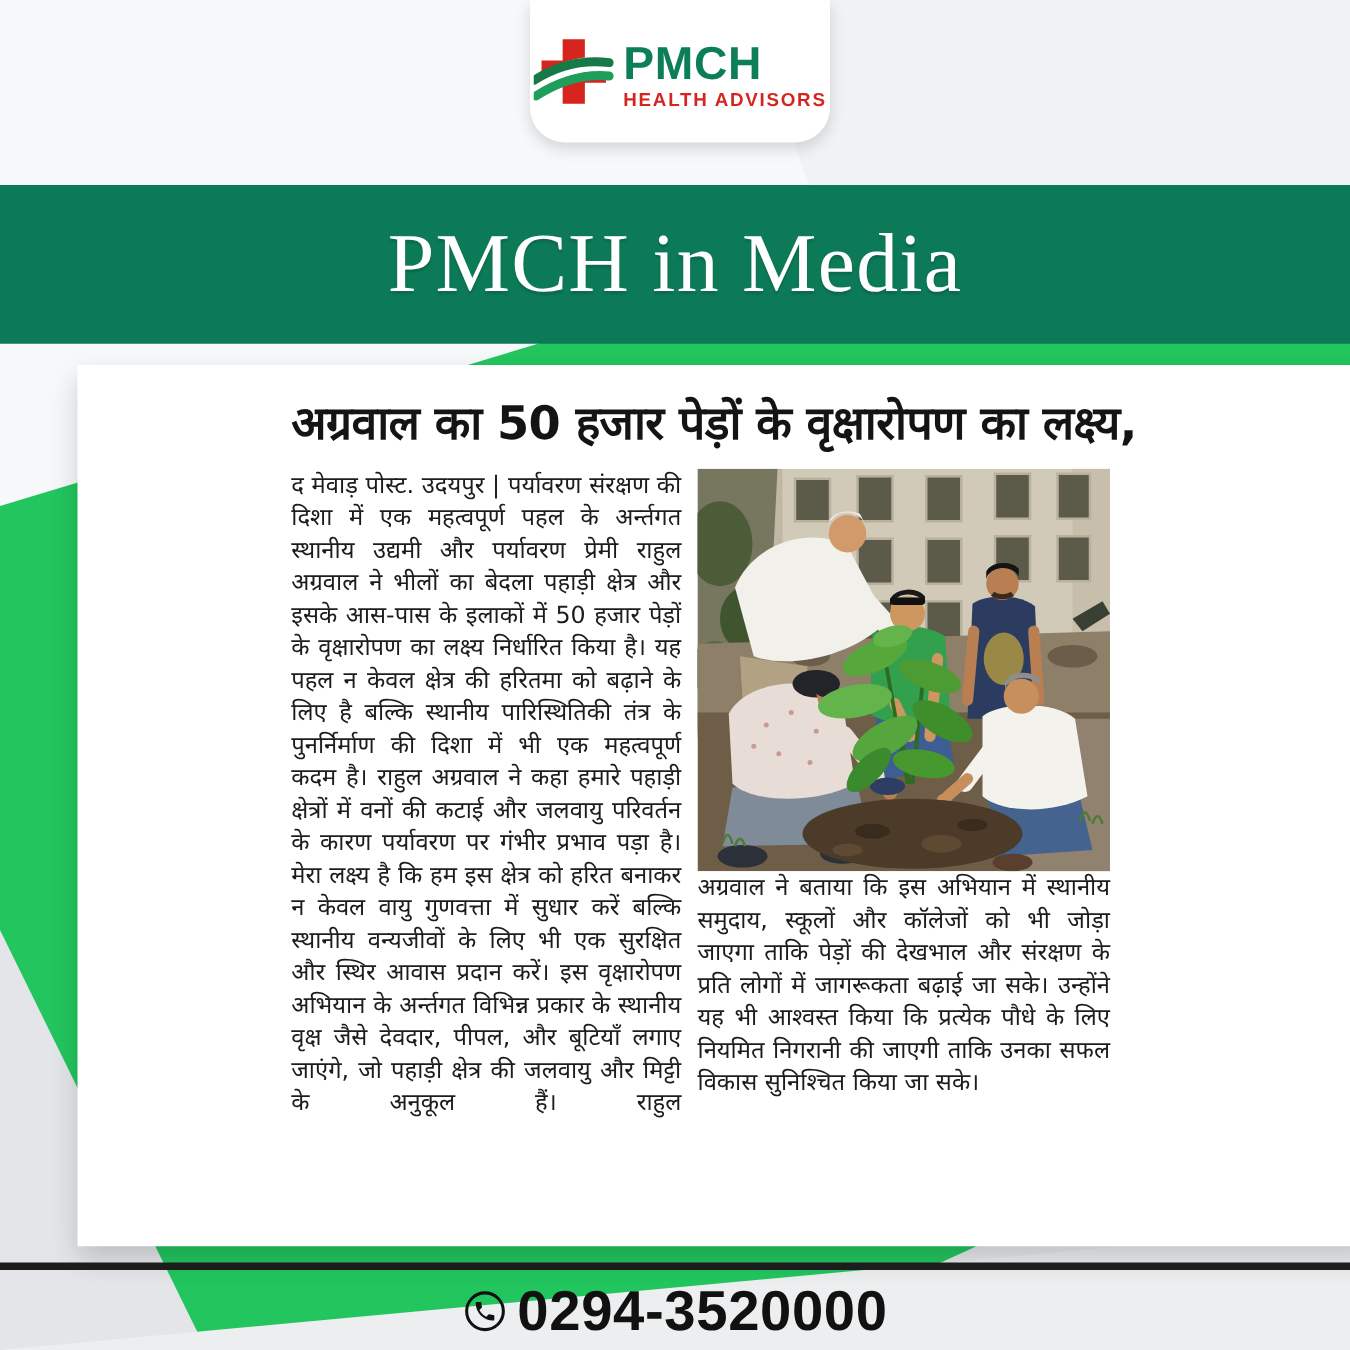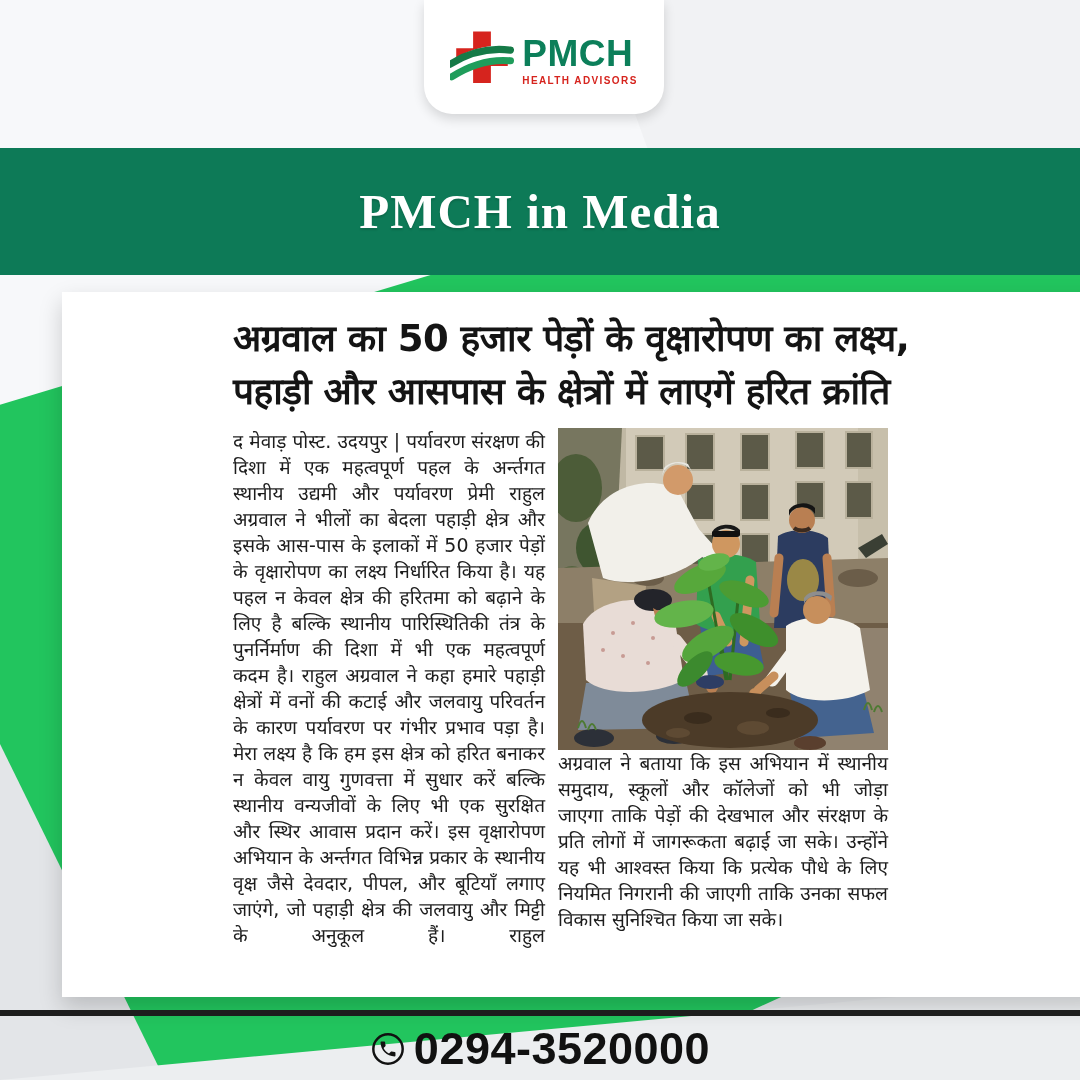--- a/index.html
+++ b/index.html
@@ -22,27 +22,27 @@
          clip-path:polygon(0 100%,100% 0,100% 100%); }
 
   
   .logo-card { position:absolute; left:424px; top:0; width:240px; height:114px;
                background:#ffffff; border-radius:0 0 28px 28px;
                box-shadow:0 5px 12px rgba(0,0,0,.14);
                display:flex; align-items:center; justify-content:center; gap:8px; }
   .logo-mark { width:64px; height:64px; flex:0 0 auto; margin-top:4px; }
   .logo-text { display:flex; flex-direction:column; line-height:1; margin-top:6px; }
   .logo-name { font-size:37px; font-weight:bold; color:#0c7f5a; letter-spacing:.5px; }
-  .logo-tagline { font-size:10px; font-weight:bold; color:#d6241e; letter-spacing:1.4px; margin-top:4px; }
+  .logo-tagline { font-size:15px; font-weight:bold; color:#d6241e; letter-spacing:1.4px; margin-top:4px; }
 
   
   .banner { position:absolute; left:0; top:148px; width:1080px; height:127px;
             background:#0d7a57; display:flex; align-items:center; justify-content:center; }
-  .banner-title { font-family:"Liberation Serif", serif; font-weight:bold;
-                  font-size:49px; color:#ffffff; letter-spacing:1px;
+  .banner-title { font-family:"Liberation Serif", serif; font-weight:normal;
+                  font-size:67px; color:#ffffff; letter-spacing:1px;
                   text-shadow:0 2px 2px rgba(0,0,0,.15); }
 
   
   .paper { position:absolute; left:62px; top:292px; width:1040px; height:705px;
            background:#ffffff; box-shadow:0 10px 22px rgba(0,0,0,.18); }
   .clip-content { position:absolute; left:171px; top:20px; width:655px; }
   .headline { font-family:"DejaVu Sans", sans-serif; font-weight:bold; color:#141414;
               font-size:37px; line-height:53px; white-space:nowrap; letter-spacing:-0.5px; }
   .cols { display:flex; gap:13px; margin-top:10px; }
   .col-left { width:312px; }
@@ -85,21 +85,20 @@
     </div>
   </div>
 
   <div class="banner">
     <div class="banner-title">PMCH in Media</div>
   </div>
 
   <div class="paper">
     <div class="clip-content">
       <div class="headline">अग्रवाल का 50 हजार पेड़ों के वृक्षारोपण का लक्ष्य,</div>
-      <div class="headline">पहाड़ी और आसपास के क्षेत्रों में लाएगें हरित क्रांति</div>
 
       <div class="cols">
         <div class="col-left">
           <p class="body-text"><span class="dateline">द मेवाड़ पोस्ट. उदयपुर</span><span> | </span><span>पर्यावरण संरक्षण की दिशा में एक महत्वपूर्ण पहल के अर्न्तगत स्थानीय उद्यमी और पर्यावरण प्रेमी राहुल अग्रवाल ने भीलों का बेदला पहाड़ी क्षेत्र और इसके आस-पास के इलाकों में 50 हजार पेड़ों के वृक्षारोपण का लक्ष्य निर्धारित किया है। यह पहल न केवल क्षेत्र की हरितमा को बढ़ाने के लिए है बल्कि स्थानीय पारिस्थितिकी तंत्र के पुनर्निर्माण की दिशा में भी एक महत्वपूर्ण कदम है। राहुल अग्रवाल ने कहा हमारे पहाड़ी क्षेत्रों में वनों की कटाई और जलवायु परिवर्तन के कारण पर्यावरण पर गंभीर प्रभाव पड़ा है। मेरा लक्ष्य है कि हम इस क्षेत्र को हरित बनाकर न केवल वायु गुणवत्ता में सुधार करें बल्कि स्थानीय वन्यजीवों के लिए भी एक सुरक्षित और स्थिर आवास प्रदान करें। इस वृक्षारोपण अभियान के अर्न्तगत विभिन्न प्रकार के स्थानीय वृक्ष जैसे देवदार, पीपल, और बूटियाँ लगाए जाएंगे, जो पहाड़ी क्षेत्र की जलवायु और मिट्टी के अनुकूल हैं। राहुल</span></p>
         </div>
 
         <div class="col-right">
 
           <svg class="photo" viewBox="0 0 330 322" preserveAspectRatio="none">
 

